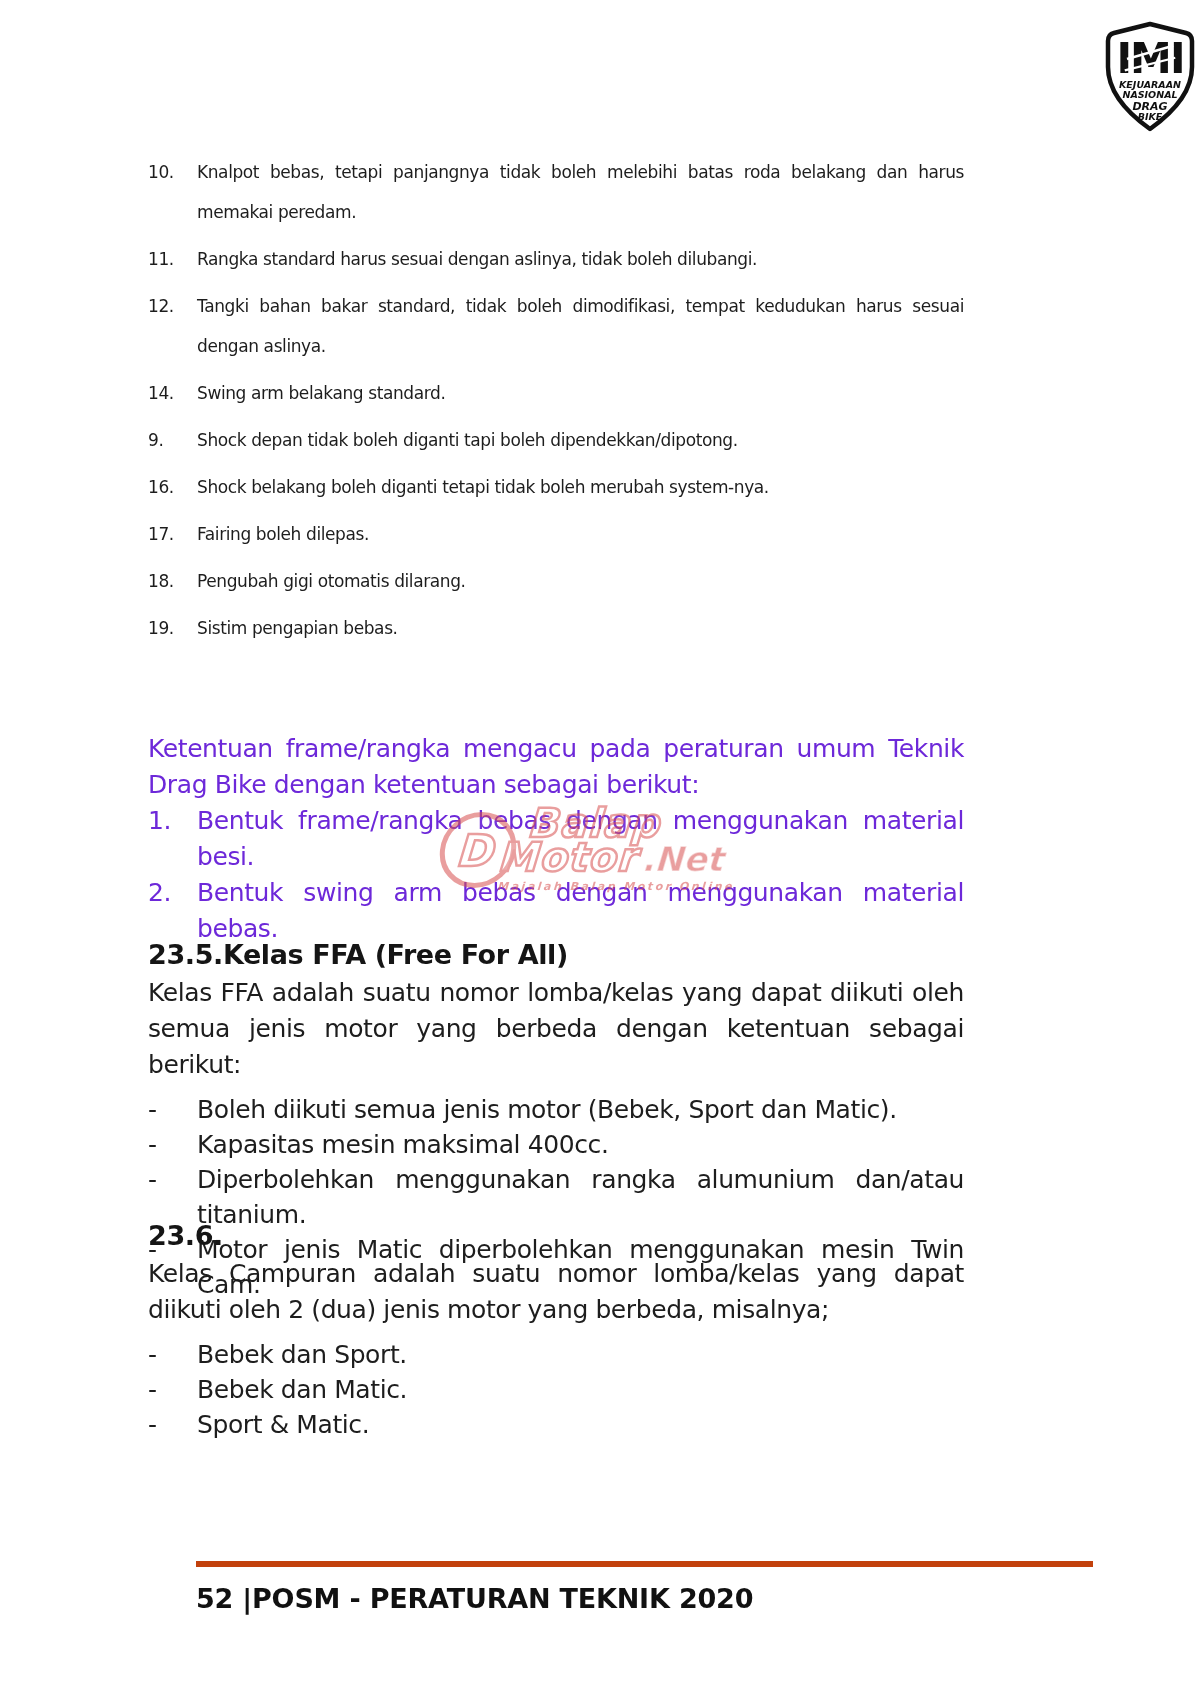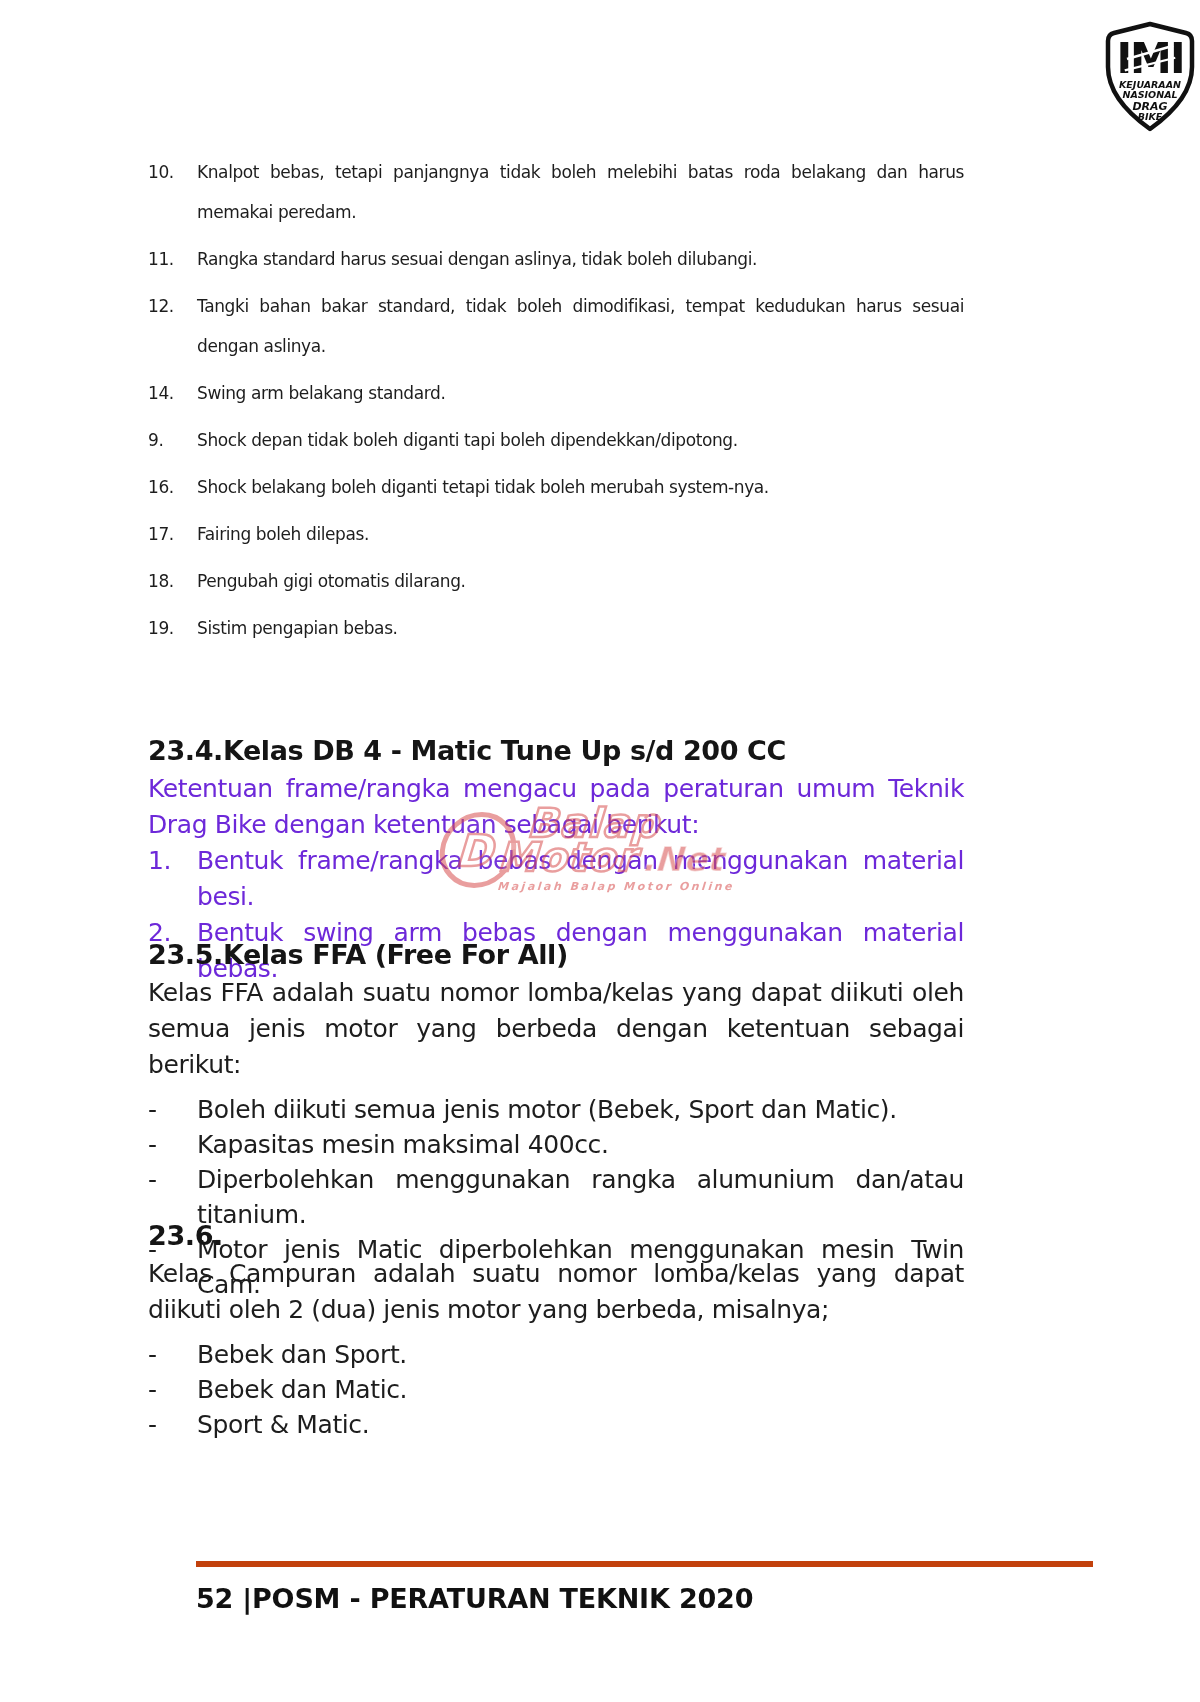--- a/index.html
+++ b/index.html
@@ -124,24 +124,20 @@
       <span class="num">18.</span>
       <span class="txt">Pengubah gigi otomatis dilarang.</span>
     </div>
     <div class="li">
       <span class="num">19.</span>
       <span class="txt">Sistim pengapian bebas.</span>
     </div>
   </div>
 
   <section class="col sec" id="sec234">
-    <div class="h">
-      <span class="hnum">23.4.</span>
-      <span class="htitle">Kelas DB 4 - Matic Tune Up s/d 200 CC</span>
-    </div>
     <p class="para red">Ketentuan frame/rangka mengacu pada peraturan umum Teknik Drag Bike dengan ketentuan sebagai berikut:</p>
     <div class="li red">
       <span class="num">1.</span>
       <span class="txt">Bentuk frame/rangka bebas dengan menggunakan material besi.</span>
     </div>
     <div class="li red">
       <span class="num">2.</span>
       <span class="txt">Bentuk swing arm bebas dengan menggunakan material bebas.</span>
     </div>
   </section>

